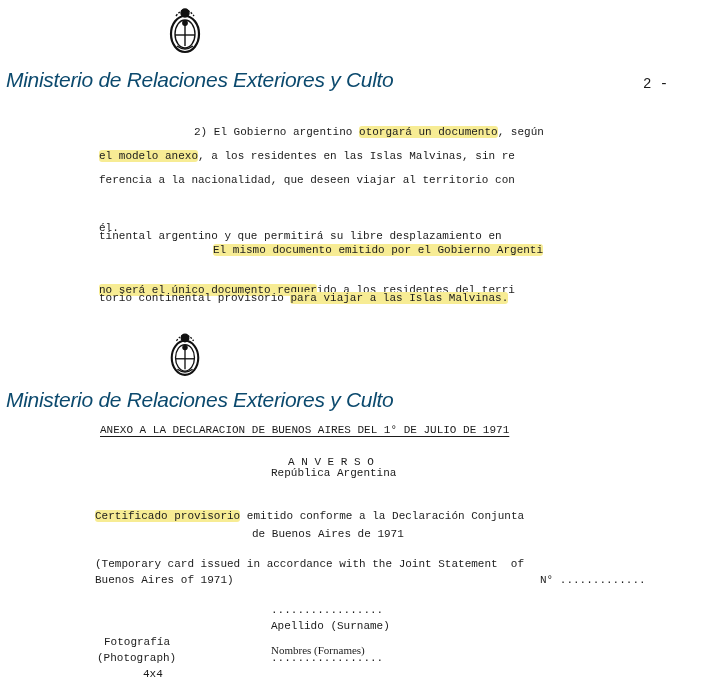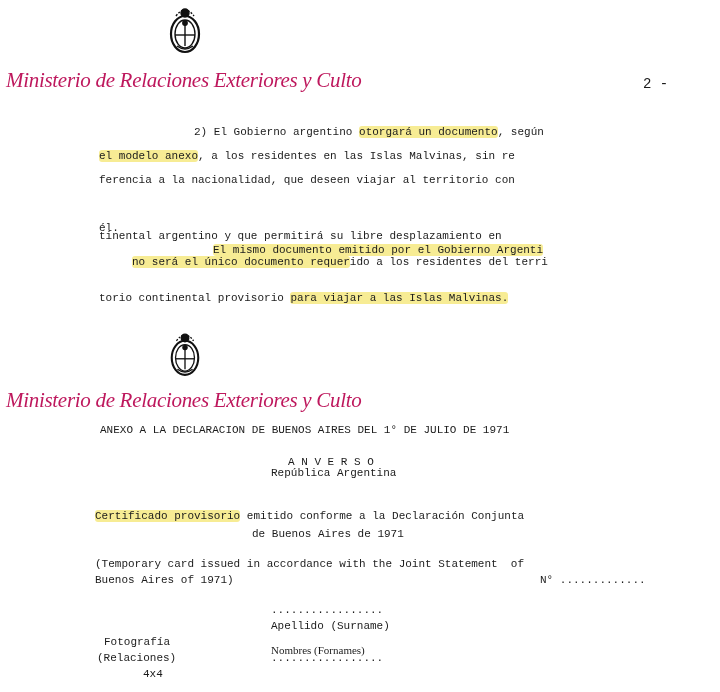--- a/index.html
+++ b/index.html
@@ -1,21 +1,21 @@
 <!DOCTYPE html>
 <html><head>
 <meta charset="utf-8">
 <style>
   html, body { margin:0; padding:0; }
   body { width:720px; height:692px; background:#ffffff; position:relative; overflow:hidden; color:#1b1b1b; }
   .mono { font-family:"Liberation Mono", "DejaVu Sans Mono", monospace; font-size:11px; letter-spacing:0; white-space:pre; }
   .abs { position:absolute; }
-  .script { font-family:Liberation Serif, serif; font-style:italic; font-size:21px; color:#be185d; letter-spacing:-0.3px; white-space:nowrap; }
+  .script { font-family:Liberation Sans, sans-serif; font-style:italic; font-size:21px; color:#0c4a6e; letter-spacing:-0.3px; white-space:nowrap; }
   .hl { background:#f7ec94; border-radius:3px; }
-  .ul { text-underline-offset:3px; }
+  .ul { text-decoration:underline; text-underline-offset:3px; }
   .emblem { position:absolute; width:38px; height:58px; }
   .line { position:absolute; left:0; }
 </style>
 </head>
 <body>
 
 <svg class="emblem" style="left:166px; top:2px;" viewBox="0 0 38 58">
   <g fill="none" stroke="#111" stroke-width="1.4">
     <path d="M10 14 Q19 2 28 14" stroke-dasharray="2 1.5"></path>
     <circle cx="19" cy="11" r="4" fill="#111"></circle>
@@ -35,21 +35,21 @@
 <div class="abs mono" style="left:99px; top:126px;">
   <div class="line" style="top:0; left:95px;"><span>2) El Gobierno argentino </span><span class="hl">otorgará un documento</span><span>, según</span></div>
   <div class="line" style="top:24px;"><span class="hl">el modelo anexo</span><span>, a los residentes en las Islas Malvinas, sin re</span></div>
   <div class="line" style="top:48px;">ferencia a la nacionalidad, que deseen viajar al territorio con</div>
   <div class="line" style="top:72px;margin-top:32px;">tinental argentino y que permitirá su libre desplazamiento en</div>
   <div class="line" style="top:96px;">él.</div>
 </div>
 
 <div class="abs mono" style="left:99px; top:244px;">
   <div class="line" style="top:0; left:114px;border-radius:9px;"><span class="hl">El mismo documento emitido por el Gobierno Argenti</span></div>
-  <div class="line" style="top:12px;margin-left:33px;"><span class="hl">no será el único documento requer</span><span>ido a los residentes del terri</span></div>
+  <div class="line" style="top:40px;"><span class="hl">no será el único documento requer</span><span>ido a los residentes del terri</span></div>
   <div class="line" style="top:48px;"><span>torio continental provisorio </span><span class="hl">para viajar a las Islas Malvinas.</span></div>
 </div>
 
 <svg class="emblem" style="left:167px; top:327px; width:36px; height:56px;" viewBox="0 0 38 58">
   <g fill="none" stroke="#111" stroke-width="1.4">
     <path d="M10 14 Q19 2 28 14" stroke-dasharray="2 1.5"></path>
     <circle cx="19" cy="11" r="4" fill="#111"></circle>
     <ellipse cx="19" cy="32" rx="14" ry="18" stroke-width="2.2"></ellipse>
     <ellipse cx="19" cy="32" rx="10" ry="14"></ellipse>
     <line x1="9" y1="33" x2="29" y2="33"></line>
@@ -70,17 +70,17 @@
 <div class="abs mono" style="left:252px; top:528px;">de Buenos Aires de 1971</div>
 
 <div class="abs mono" style="left:95px; top:558px;">(Temporary card issued in accordance with the Joint Statement  of</div>
 <div class="abs mono" style="left:95px; top:574px;">Buenos Aires of 1971)</div>
 <div class="abs mono" style="left:540px; top:574px;"><span>N°</span> <span>.............</span></div>
 
 <div class="abs mono" style="left:271px; top:604px;">.................</div>
 <div class="abs mono" style="left:271px; top:620px;">Apellido (Surname)</div>
 
 <div class="abs mono" style="left:104px; top:636px;">Fotografía</div>
-<div class="abs mono" style="left:97px; top:652px;">(Relaciones)</div>
+<div class="abs mono" style="left:97px; top:652px;">(Photograph)</div>
 <div class="abs mono" style="left:143px; top:668px;">4x4</div>
 
 <div class="abs mono" style="left:271px; top:652px;">.................</div>
 <div class="abs mono" style="left:271px; top:644px;font-family:Liberation Serif, serif;">Nombres (Fornames)</div>
 
 </body></html>

